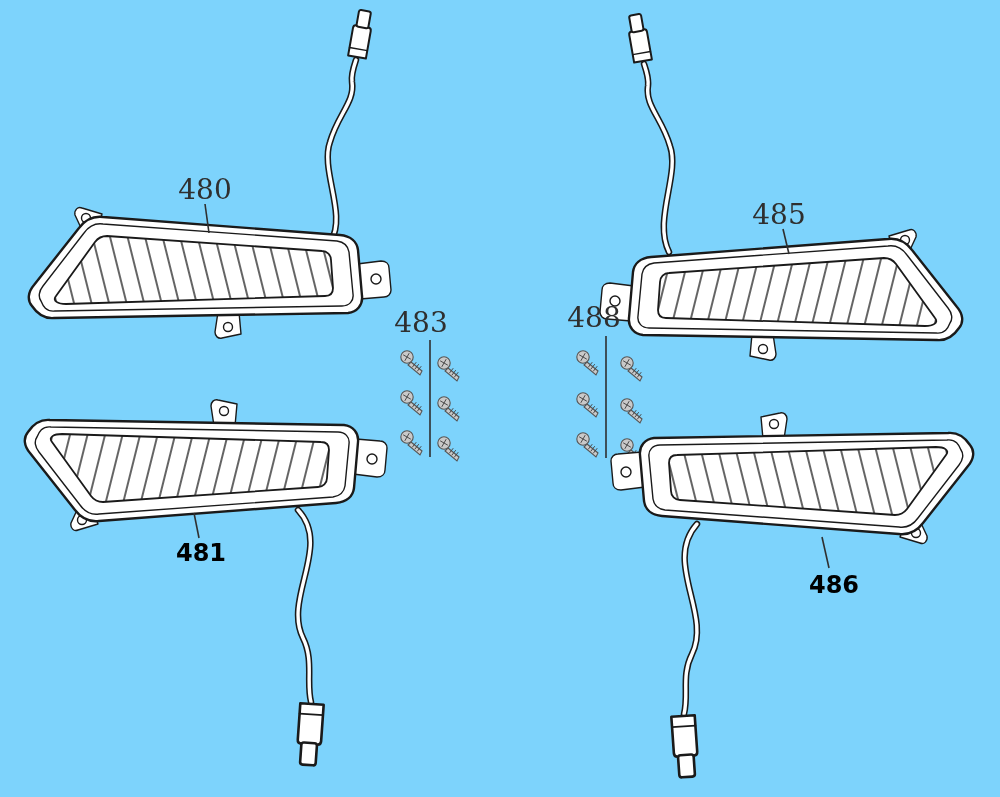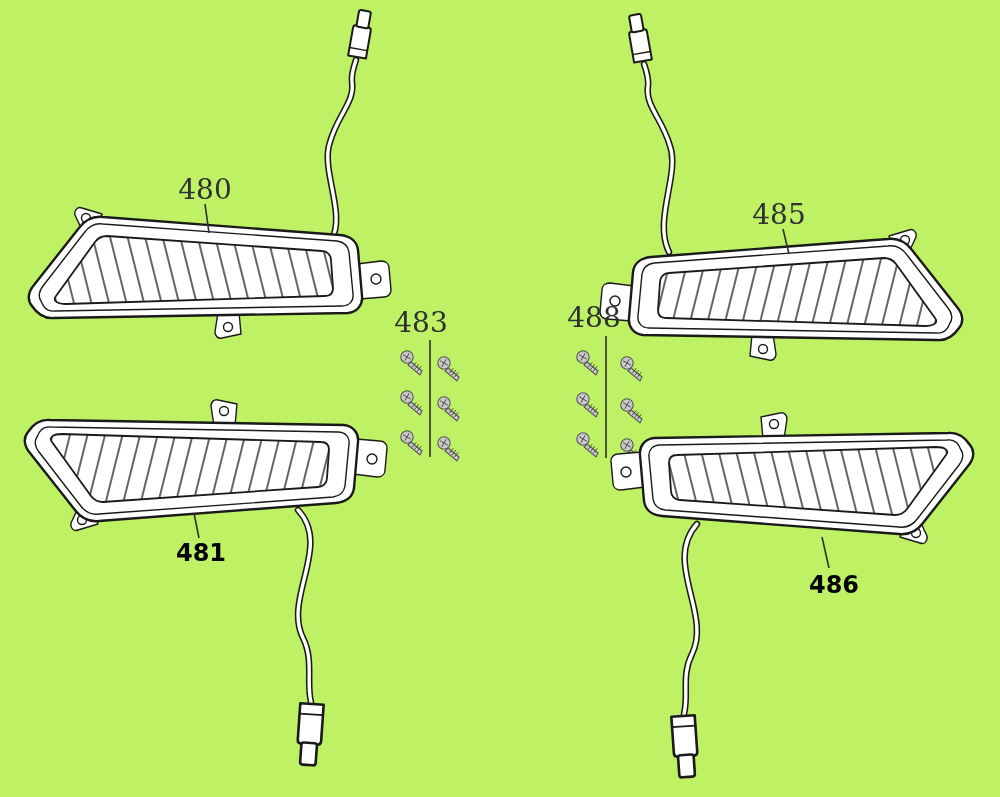--- a/index.html
+++ b/index.html
@@ -1,16 +1,16 @@
 <!DOCTYPE html>
 <html><head>
 <meta charset="utf-8">
 <style>
   html, body { margin:0; padding:0; background:#ffffff; }
-  .canvas { position:relative; width:1000px; height:797px; background:#bef264; overflow:hidden; }
+  .canvas { position:relative; width:1000px; height:797px; background:#7dd3fc; overflow:hidden; }
   svg { display:block; }
 
   .fillw  { fill:#ffffff; }
   .nofill { fill:none; }
   .ln        { stroke:#1a1a1a; stroke-width:2;   stroke-linejoin:round; stroke-linecap:round; }
   .ln.outer  { stroke-width:2.4; }
   .ln.thin   { stroke-width:1.4; }
   .lens      { stroke:#1a1a1a; stroke-width:1.8; fill:url(#hatch); }
 
   .wire-o { stroke:#1a1a1a; stroke-width:6.5; fill:none; stroke-linecap:round; }

